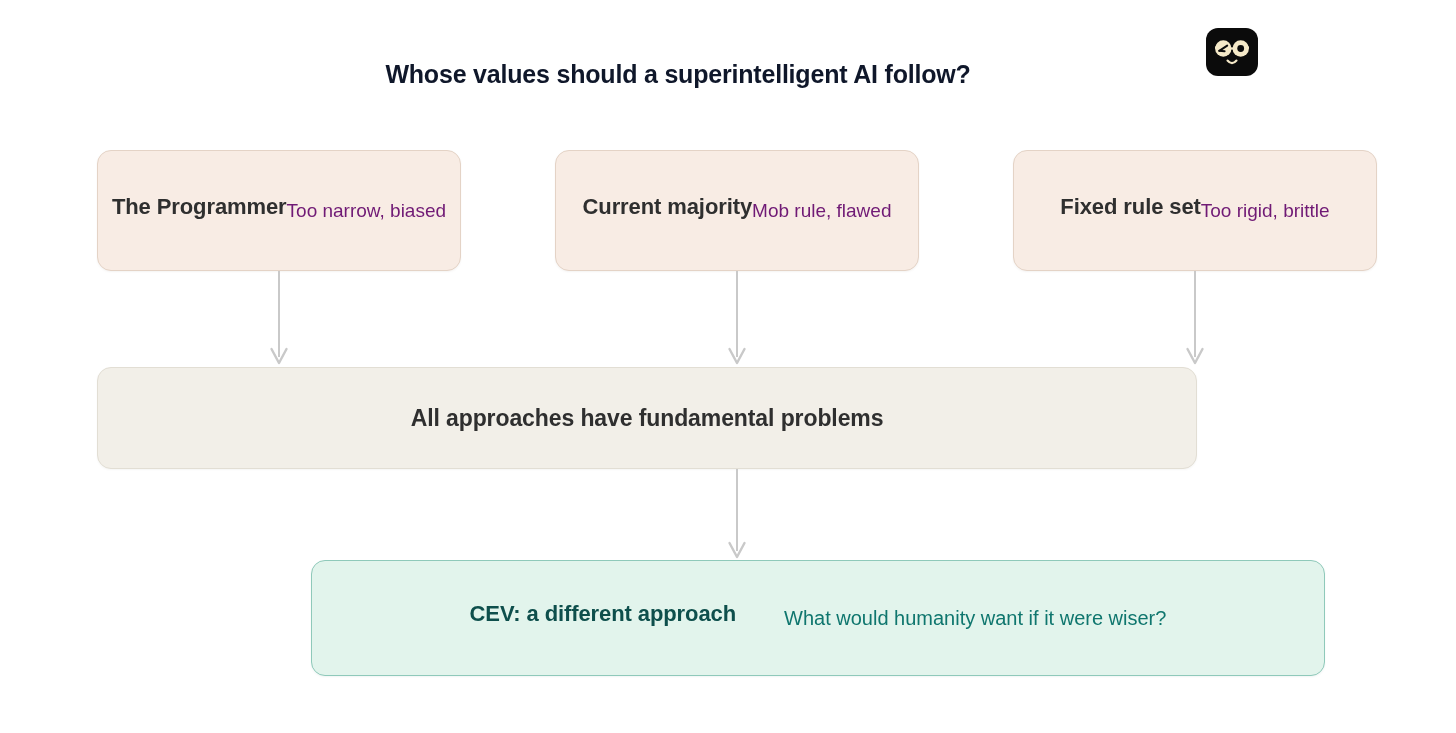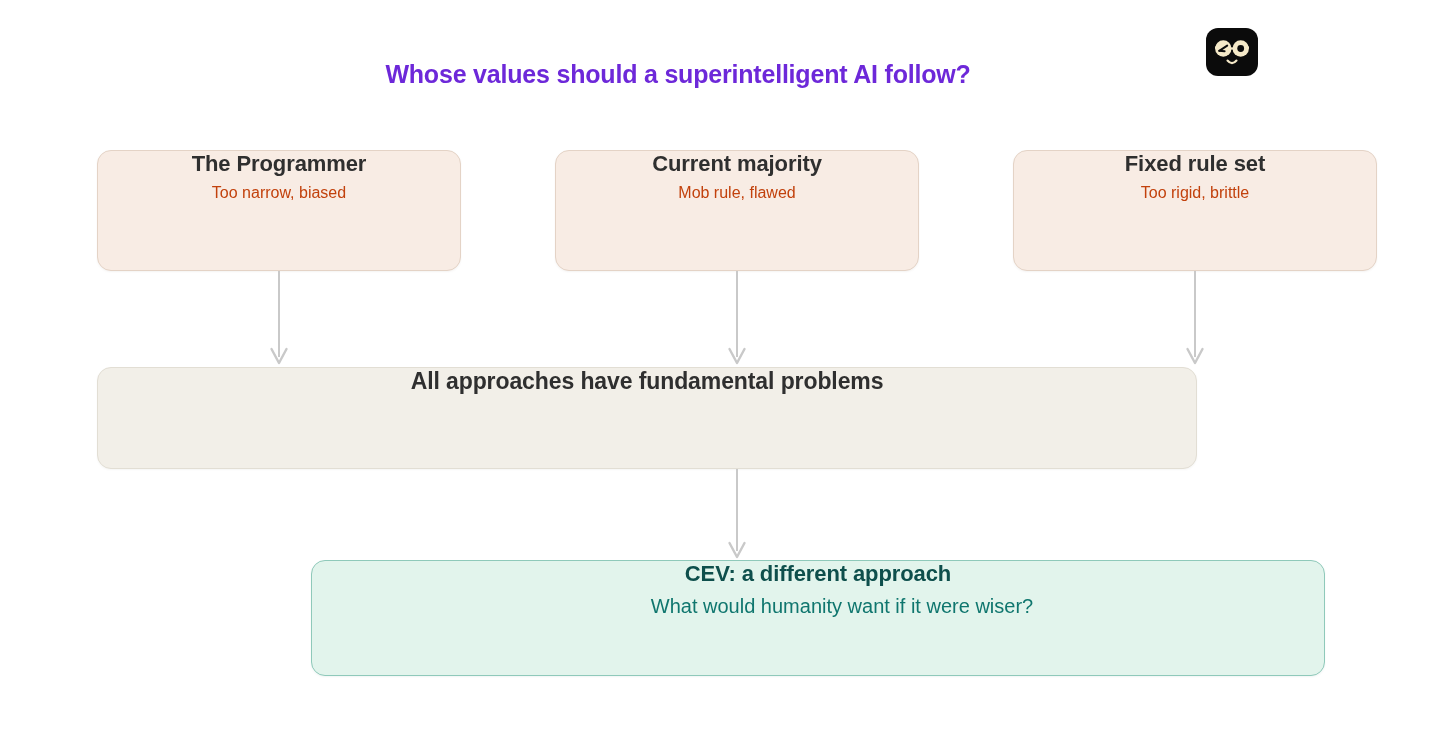--- a/index.html
+++ b/index.html
@@ -51,36 +51,37 @@
 
   
   .page-title {
     position: absolute;
     top: 60px;
     left: 0;
     width: 1356px;
     text-align: center;
     font-size: 25px;
     font-weight: bold;
-    color: #6d28d9;
+    color: #0f172a;
     letter-spacing: -0.2px;
   }
 
   
   .flow {
     position: absolute;
     inset: 0;
   }
 
   .node {
     position: absolute;
     box-sizing: border-box;
     display: flex;
-    flex-direction: column;
+    flex-direction: row;
     align-items: center;
+    justify-content: center;
     text-align: center;
     border-radius: 14px;
   }
 
   .node .n-title {
     font-weight: bold;
     letter-spacing: -0.1px;
   }
   .node .n-sub {
     font-weight: normal;
@@ -94,22 +95,22 @@
     background: #f8ece4;
     border: 1px solid #e4d3c6;
     box-shadow: 0 1px 2px rgba(120, 95, 80, 0.07);
   }
   .card-problem .n-title {
     font-size: 22px;
     color: #2f2f2f;
     margin-bottom: 7px;
   }
   .card-problem .n-sub {
-    font-size: 16px;
-    color: #c2410c;
+    font-size: 19px;
+    color: #701a75;
   }
   #card-programmer { left: 97px; }
   #card-majority   { left: 555px; }
   #card-ruleset    { left: 1013px; }
 
   
   .card-summary {
     top: 367px;
     left: 97px;
     width: 1100px;

